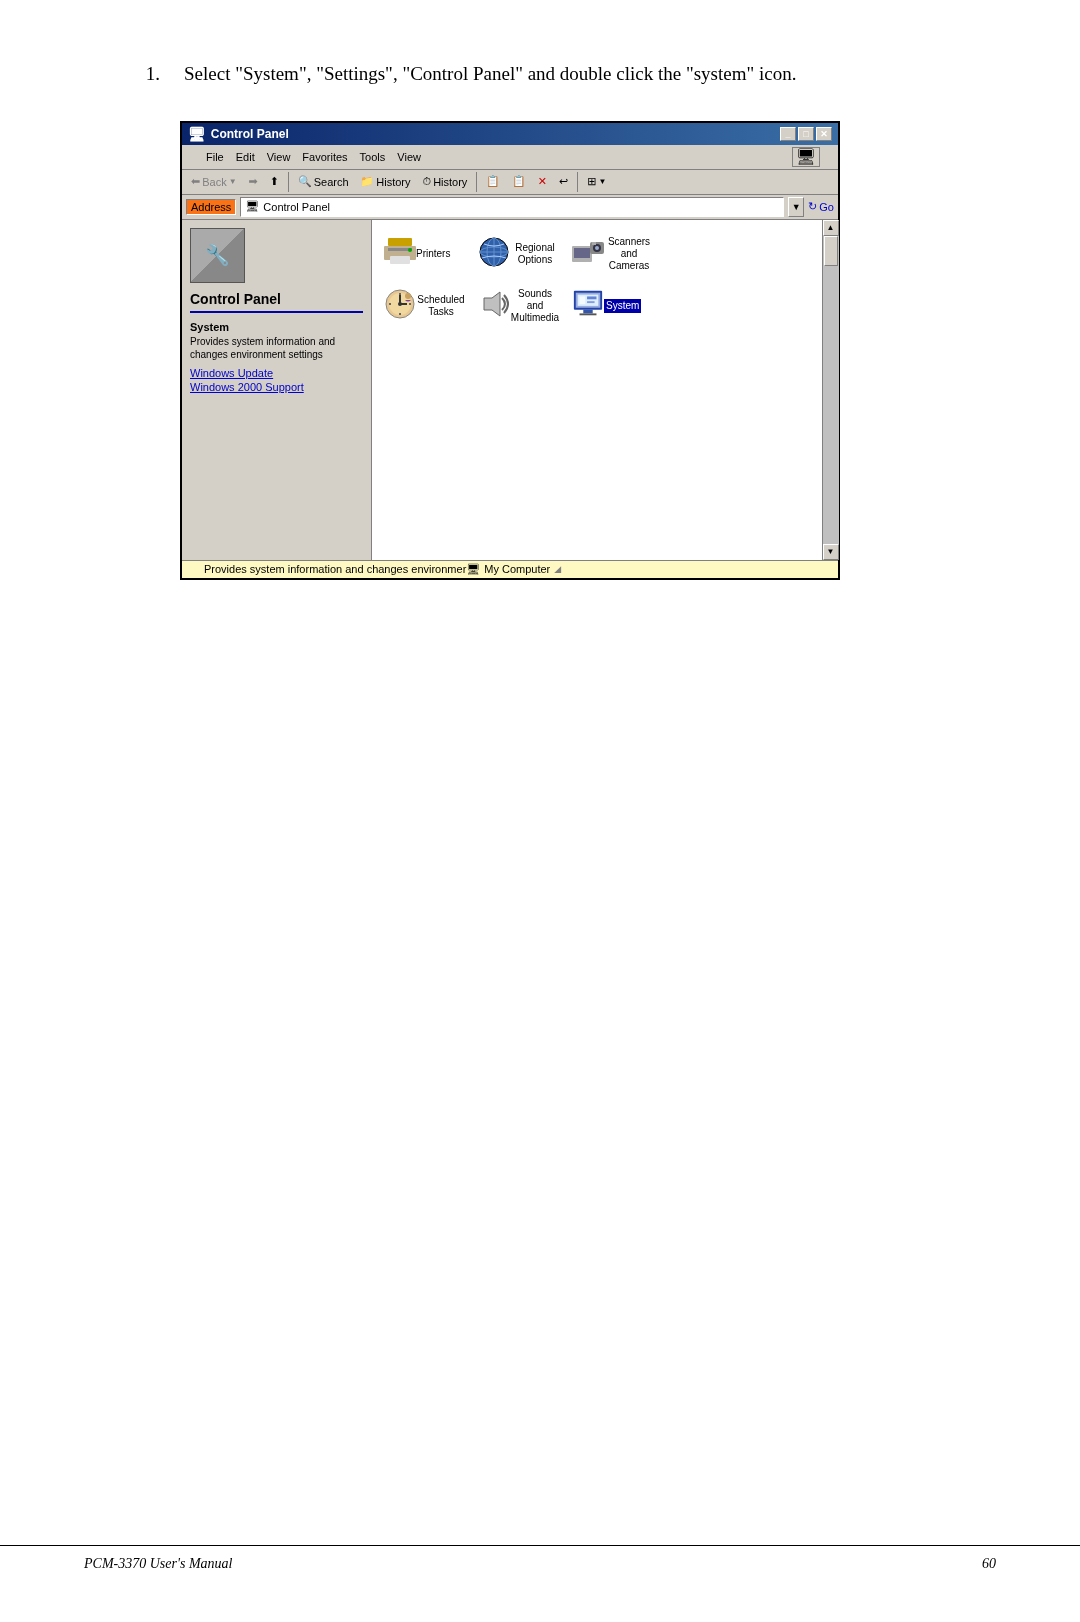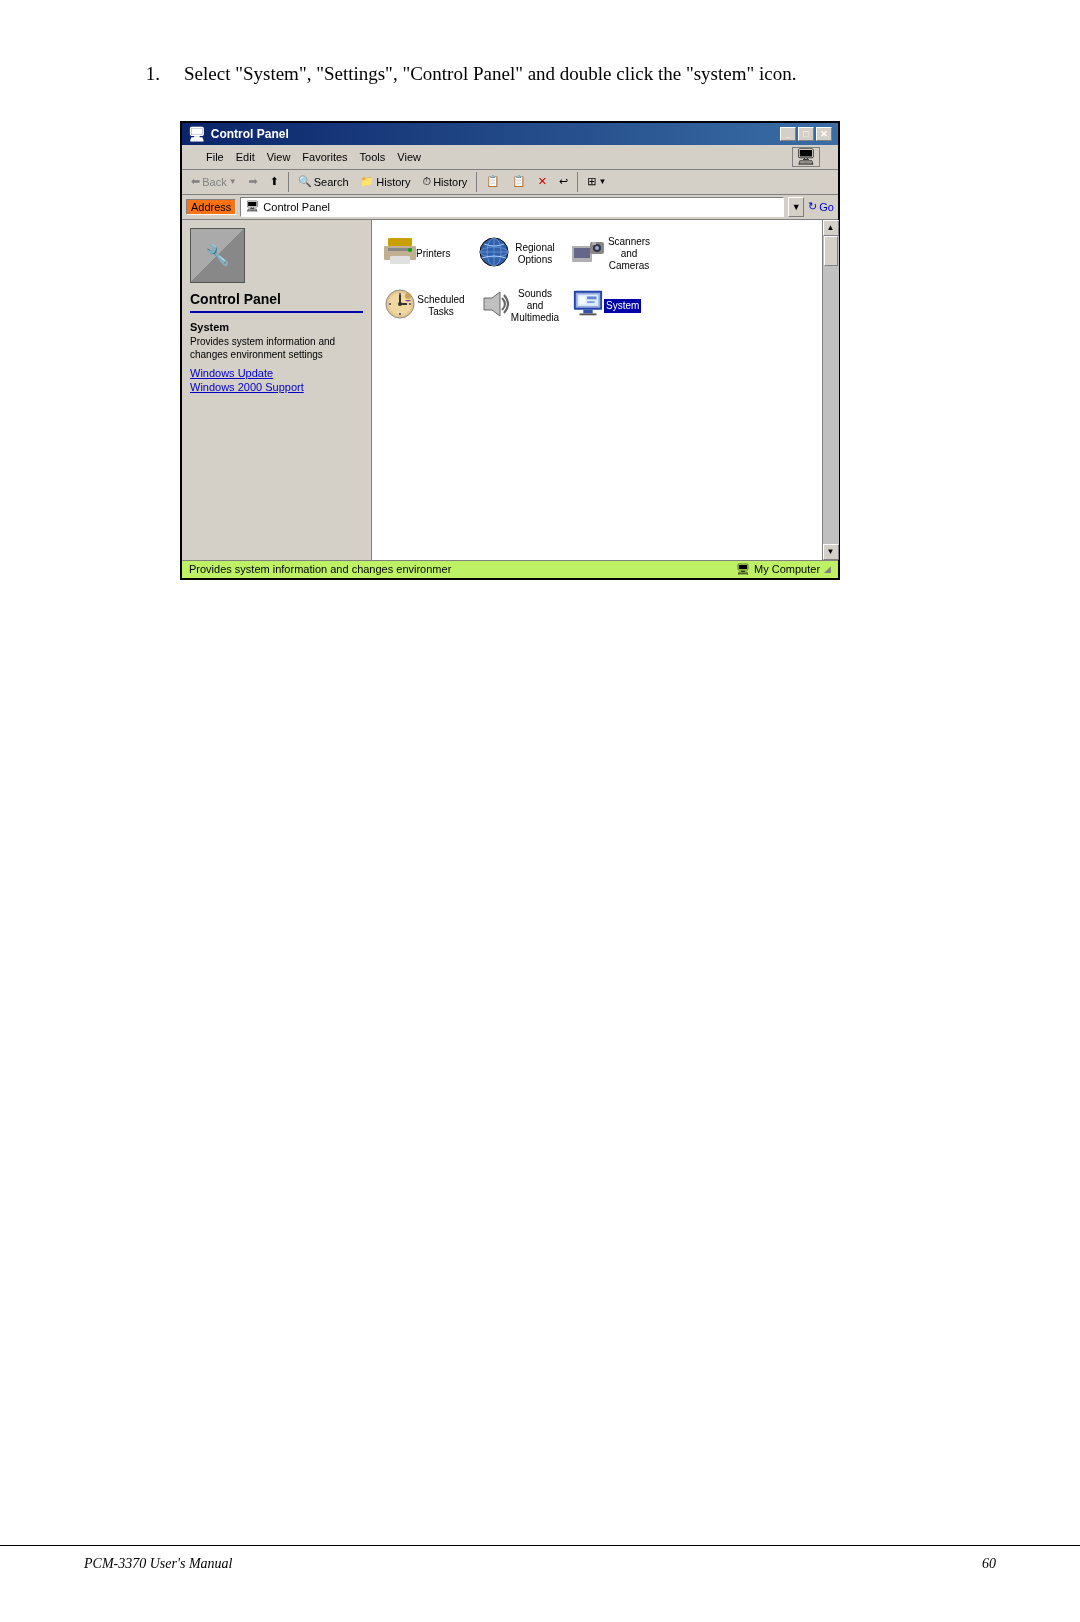--- a/index.html
+++ b/index.html
@@ -278,25 +278,25 @@
       word-break: break-word;
     }
 
     .icon-selected .icon-label {
       background: #0000aa;
       color: #fff;
       padding: 1px 2px;
     }
 
     .win-statusbar {
-      background: #bef264;
+      background: #fef9c3;
       border-top: 1px solid #808080;
-      padding: 2px 7px;
-      display: flex;
-      justify-content: space-between;
+      padding: 2px 22px;
+      display: flex;
+      justify-content: flex-start;
       align-items: center;
       font-size: 11px;
     }
 
     .statusbar-right {
       display: flex;
       align-items: center;
       gap: 4px;
     }
 

